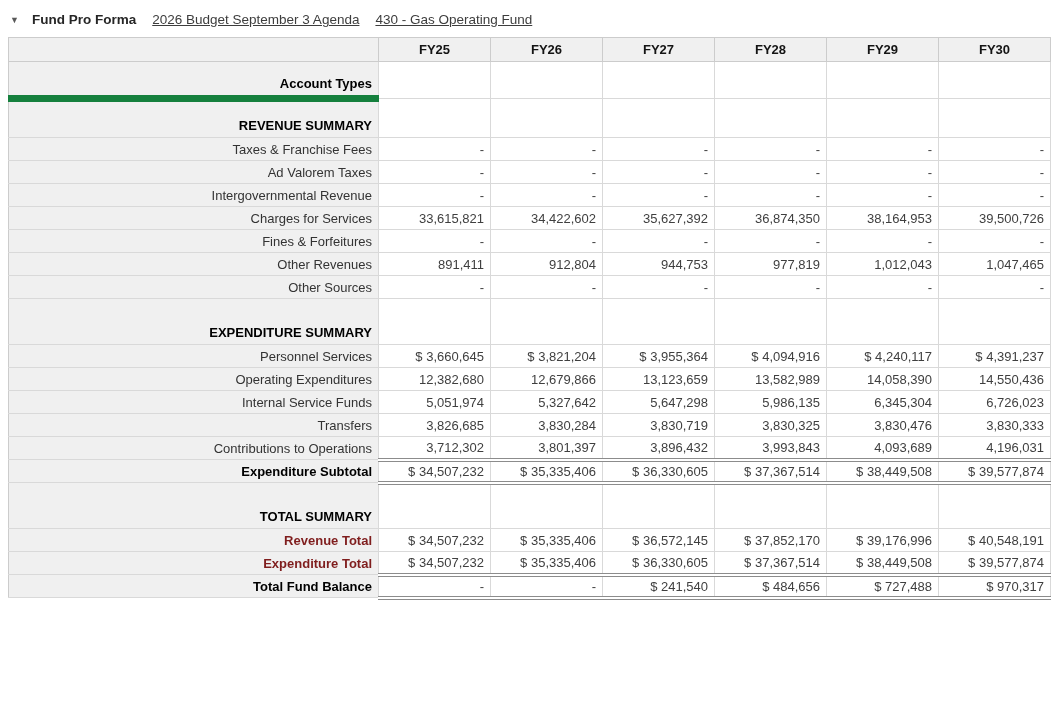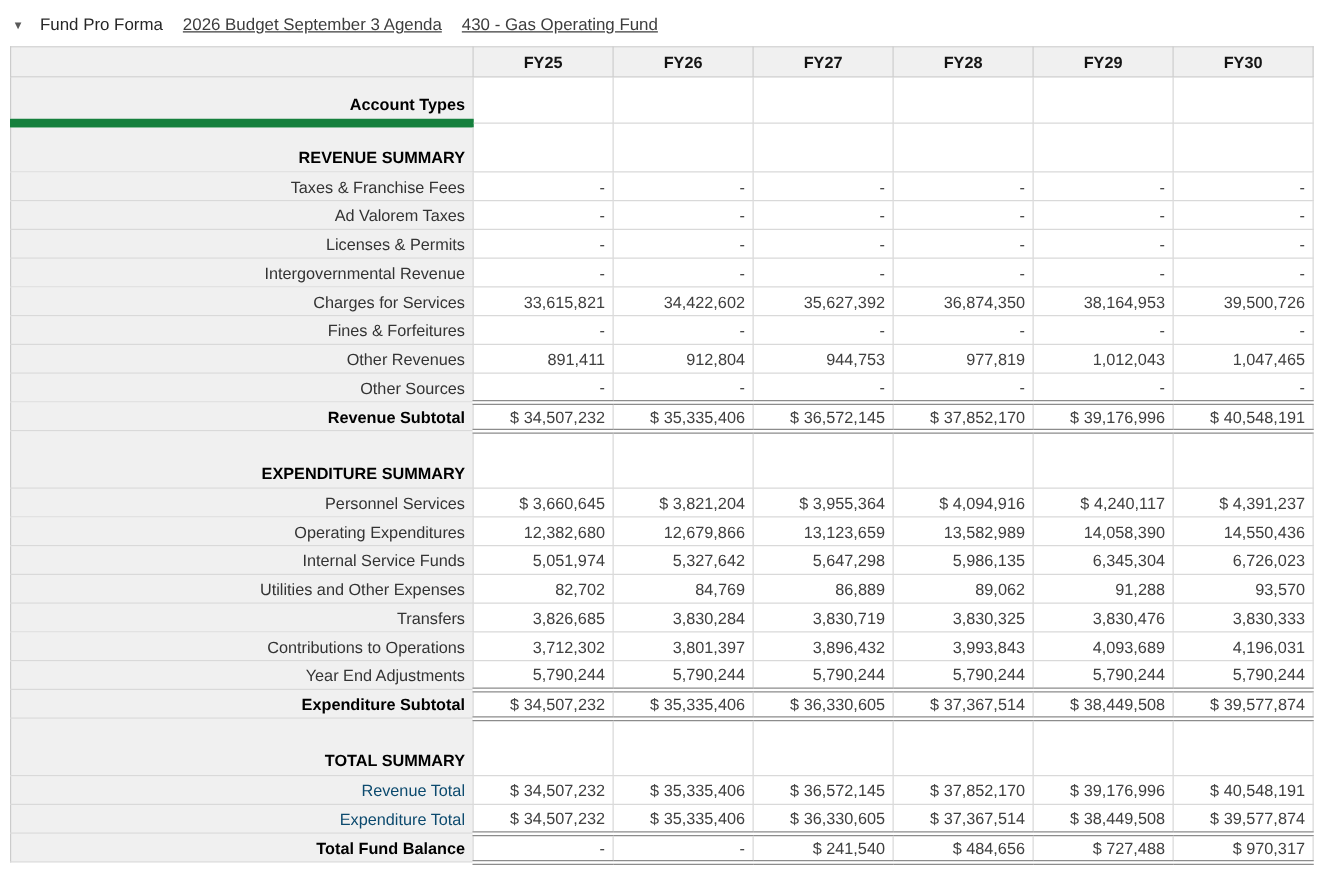--- a/index.html
+++ b/index.html
@@ -18,21 +18,21 @@
     height: 30px;
   }
   .caret {
     font-size: 9px;
     color: #595959;
     width: 22px;
     cursor: pointer;
   }
   .report-title {
     font-size: 13.5px;
-    font-weight: normal;
+    font-weight: bold;
     color: #262626;
     margin-right: 16px;
   }
   .report-subtitle {
     font-size: 13.5px;
     color: #3d3d3d;
     margin-right: 16px;
     text-decoration: underline;
   }
   
@@ -103,22 +103,22 @@
     font-weight: bold;
     color: #000000;
   }
   tr.row-subtotal td.data-cell,
   tr.row-grand td.data-cell {
     border-top: 4px double #8c8c8c;
     border-bottom: 4px double #8c8c8c;
   }
   
   tr.row-total td.label-cell {
-    font-weight: normal;
-    color: #0c4a6e;
+    font-weight: bold;
+    color: #7f1d1d;
     padding-left: 14px;
   }
 </style>
 </head>
 <body>
 
 <div class="title-bar">
   <span class="caret">▼</span>
   <span class="report-title">Fund Pro Forma</span>
   <span class="report-subtitle">2026 Budget September 3 Agenda</span>
@@ -177,29 +177,20 @@
       <tr class="row-detail">
         <td class="label-cell">Ad Valorem Taxes</td>
         <td class="data-cell">-</td>
         <td class="data-cell">-</td>
         <td class="data-cell">-</td>
         <td class="data-cell">-</td>
         <td class="data-cell">-</td>
         <td class="data-cell">-</td>
       </tr>
       <tr class="row-detail">
-        <td class="label-cell">Licenses &amp; Permits</td>
-        <td class="data-cell">-</td>
-        <td class="data-cell">-</td>
-        <td class="data-cell">-</td>
-        <td class="data-cell">-</td>
-        <td class="data-cell">-</td>
-        <td class="data-cell">-</td>
-      </tr>
-      <tr class="row-detail">
         <td class="label-cell">Intergovernmental Revenue</td>
         <td class="data-cell">-</td>
         <td class="data-cell">-</td>
         <td class="data-cell">-</td>
         <td class="data-cell">-</td>
         <td class="data-cell">-</td>
         <td class="data-cell">-</td>
       </tr>
       <tr class="row-detail">
         <td class="label-cell">Charges for Services</td>
@@ -230,29 +221,20 @@
       </tr>
       <tr class="row-detail">
         <td class="label-cell">Other Sources</td>
         <td class="data-cell">-</td>
         <td class="data-cell">-</td>
         <td class="data-cell">-</td>
         <td class="data-cell">-</td>
         <td class="data-cell">-</td>
         <td class="data-cell">-</td>
       </tr>
-      <tr class="row-subtotal">
-        <td class="label-cell">Revenue Subtotal</td>
-        <td class="data-cell">$ 34,507,232</td>
-        <td class="data-cell">$ 35,335,406</td>
-        <td class="data-cell">$ 36,572,145</td>
-        <td class="data-cell">$ 37,852,170</td>
-        <td class="data-cell">$ 39,176,996</td>
-        <td class="data-cell">$ 40,548,191</td>
-      </tr>
       <tr class="row-section">
         <td class="label-cell">EXPENDITURE SUMMARY</td>
         <td class="data-cell"></td>
         <td class="data-cell"></td>
         <td class="data-cell"></td>
         <td class="data-cell"></td>
         <td class="data-cell"></td>
         <td class="data-cell"></td>
       </tr>
       <tr class="row-detail">
@@ -276,54 +258,36 @@
       <tr class="row-detail">
         <td class="label-cell">Internal Service Funds</td>
         <td class="data-cell">5,051,974</td>
         <td class="data-cell">5,327,642</td>
         <td class="data-cell">5,647,298</td>
         <td class="data-cell">5,986,135</td>
         <td class="data-cell">6,345,304</td>
         <td class="data-cell">6,726,023</td>
       </tr>
       <tr class="row-detail">
-        <td class="label-cell">Utilities and Other Expenses</td>
-        <td class="data-cell">82,702</td>
-        <td class="data-cell">84,769</td>
-        <td class="data-cell">86,889</td>
-        <td class="data-cell">89,062</td>
-        <td class="data-cell">91,288</td>
-        <td class="data-cell">93,570</td>
-      </tr>
-      <tr class="row-detail">
         <td class="label-cell">Transfers</td>
         <td class="data-cell">3,826,685</td>
         <td class="data-cell">3,830,284</td>
         <td class="data-cell">3,830,719</td>
         <td class="data-cell">3,830,325</td>
         <td class="data-cell">3,830,476</td>
         <td class="data-cell">3,830,333</td>
       </tr>
       <tr class="row-detail">
         <td class="label-cell">Contributions to Operations</td>
         <td class="data-cell">3,712,302</td>
         <td class="data-cell">3,801,397</td>
         <td class="data-cell">3,896,432</td>
         <td class="data-cell">3,993,843</td>
         <td class="data-cell">4,093,689</td>
         <td class="data-cell">4,196,031</td>
-      </tr>
-      <tr class="row-detail">
-        <td class="label-cell">Year End Adjustments</td>
-        <td class="data-cell">5,790,244</td>
-        <td class="data-cell">5,790,244</td>
-        <td class="data-cell">5,790,244</td>
-        <td class="data-cell">5,790,244</td>
-        <td class="data-cell">5,790,244</td>
-        <td class="data-cell">5,790,244</td>
       </tr>
       <tr class="row-subtotal">
         <td class="label-cell">Expenditure Subtotal</td>
         <td class="data-cell">$ 34,507,232</td>
         <td class="data-cell">$ 35,335,406</td>
         <td class="data-cell">$ 36,330,605</td>
         <td class="data-cell">$ 37,367,514</td>
         <td class="data-cell">$ 38,449,508</td>
         <td class="data-cell">$ 39,577,874</td>
       </tr>

